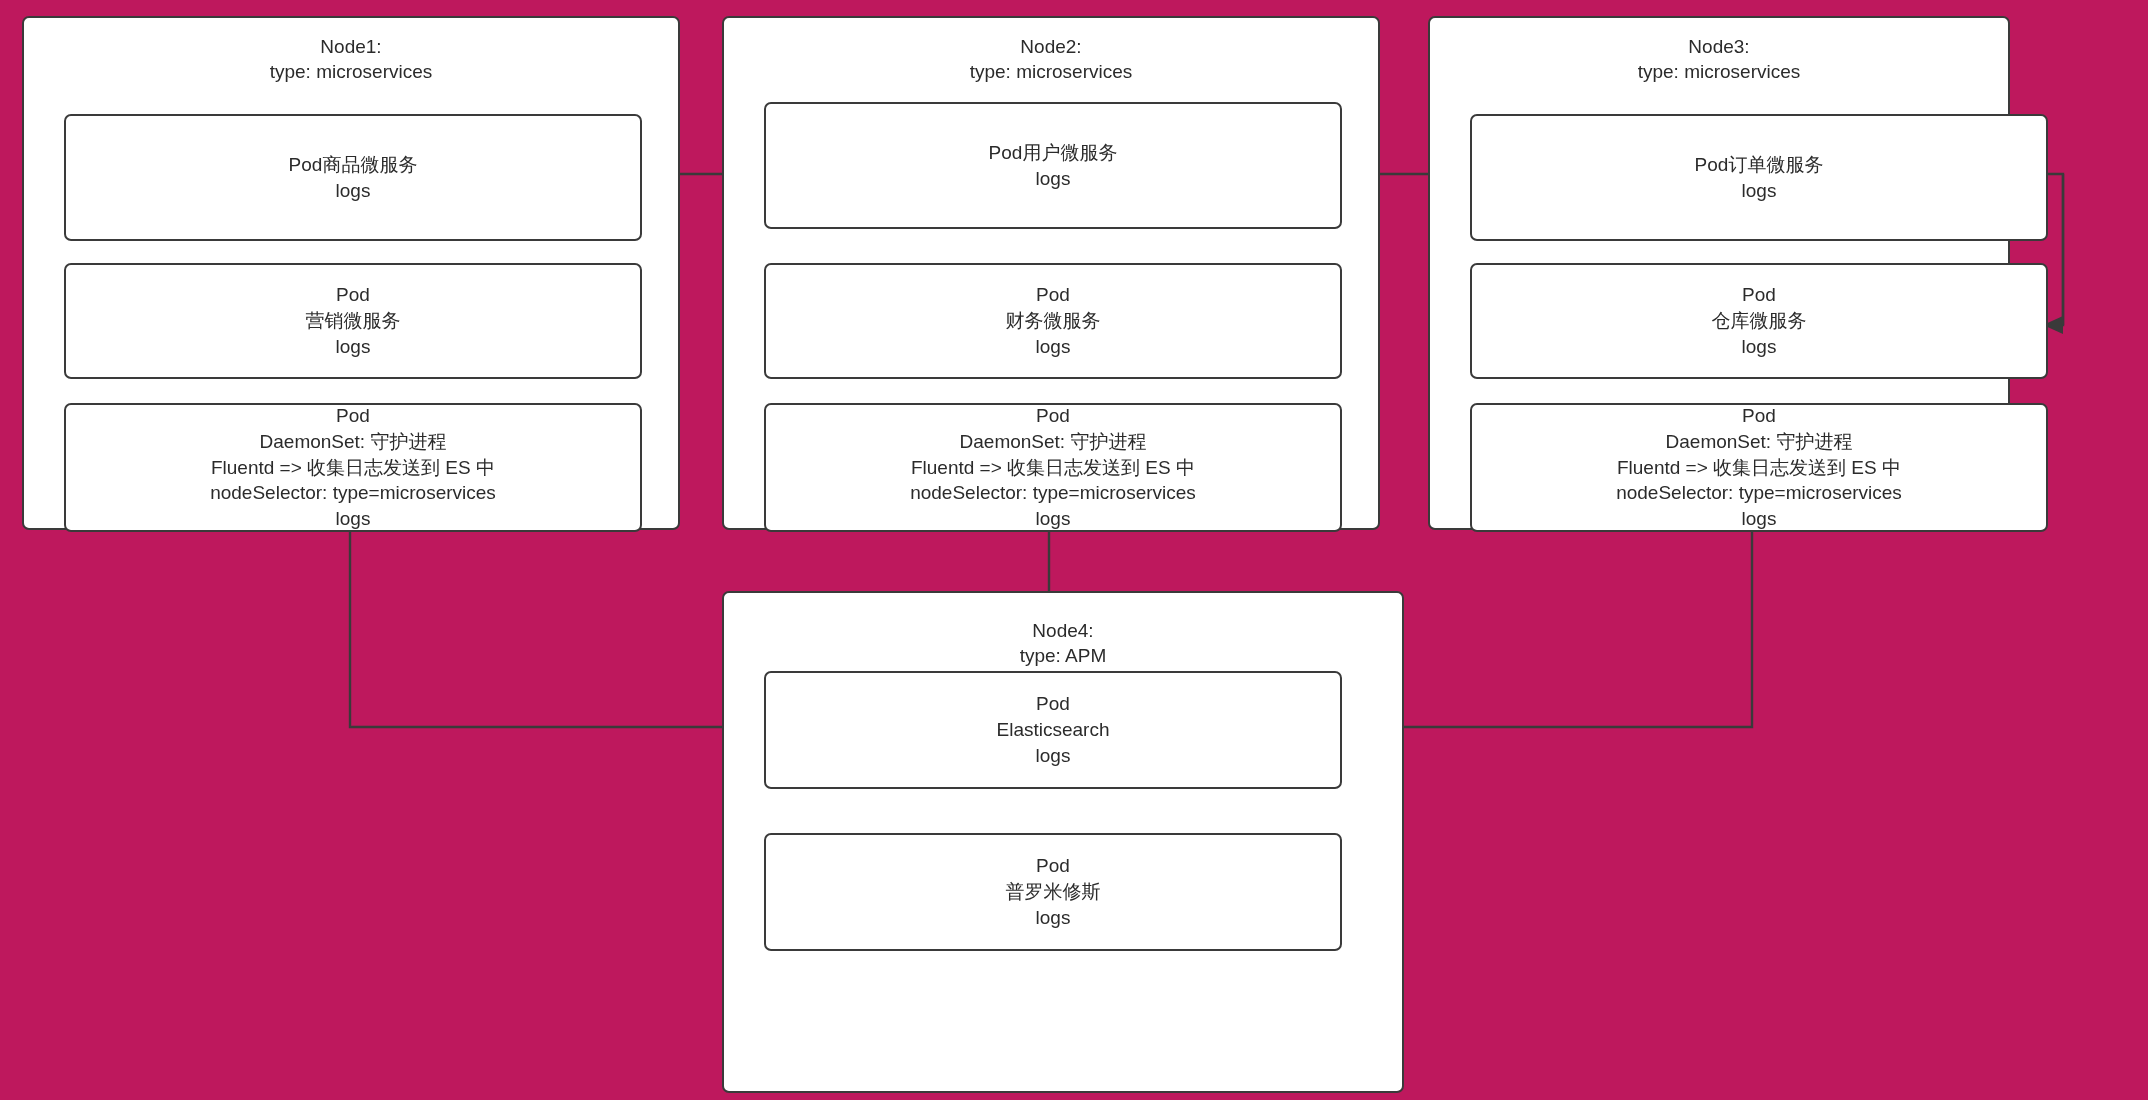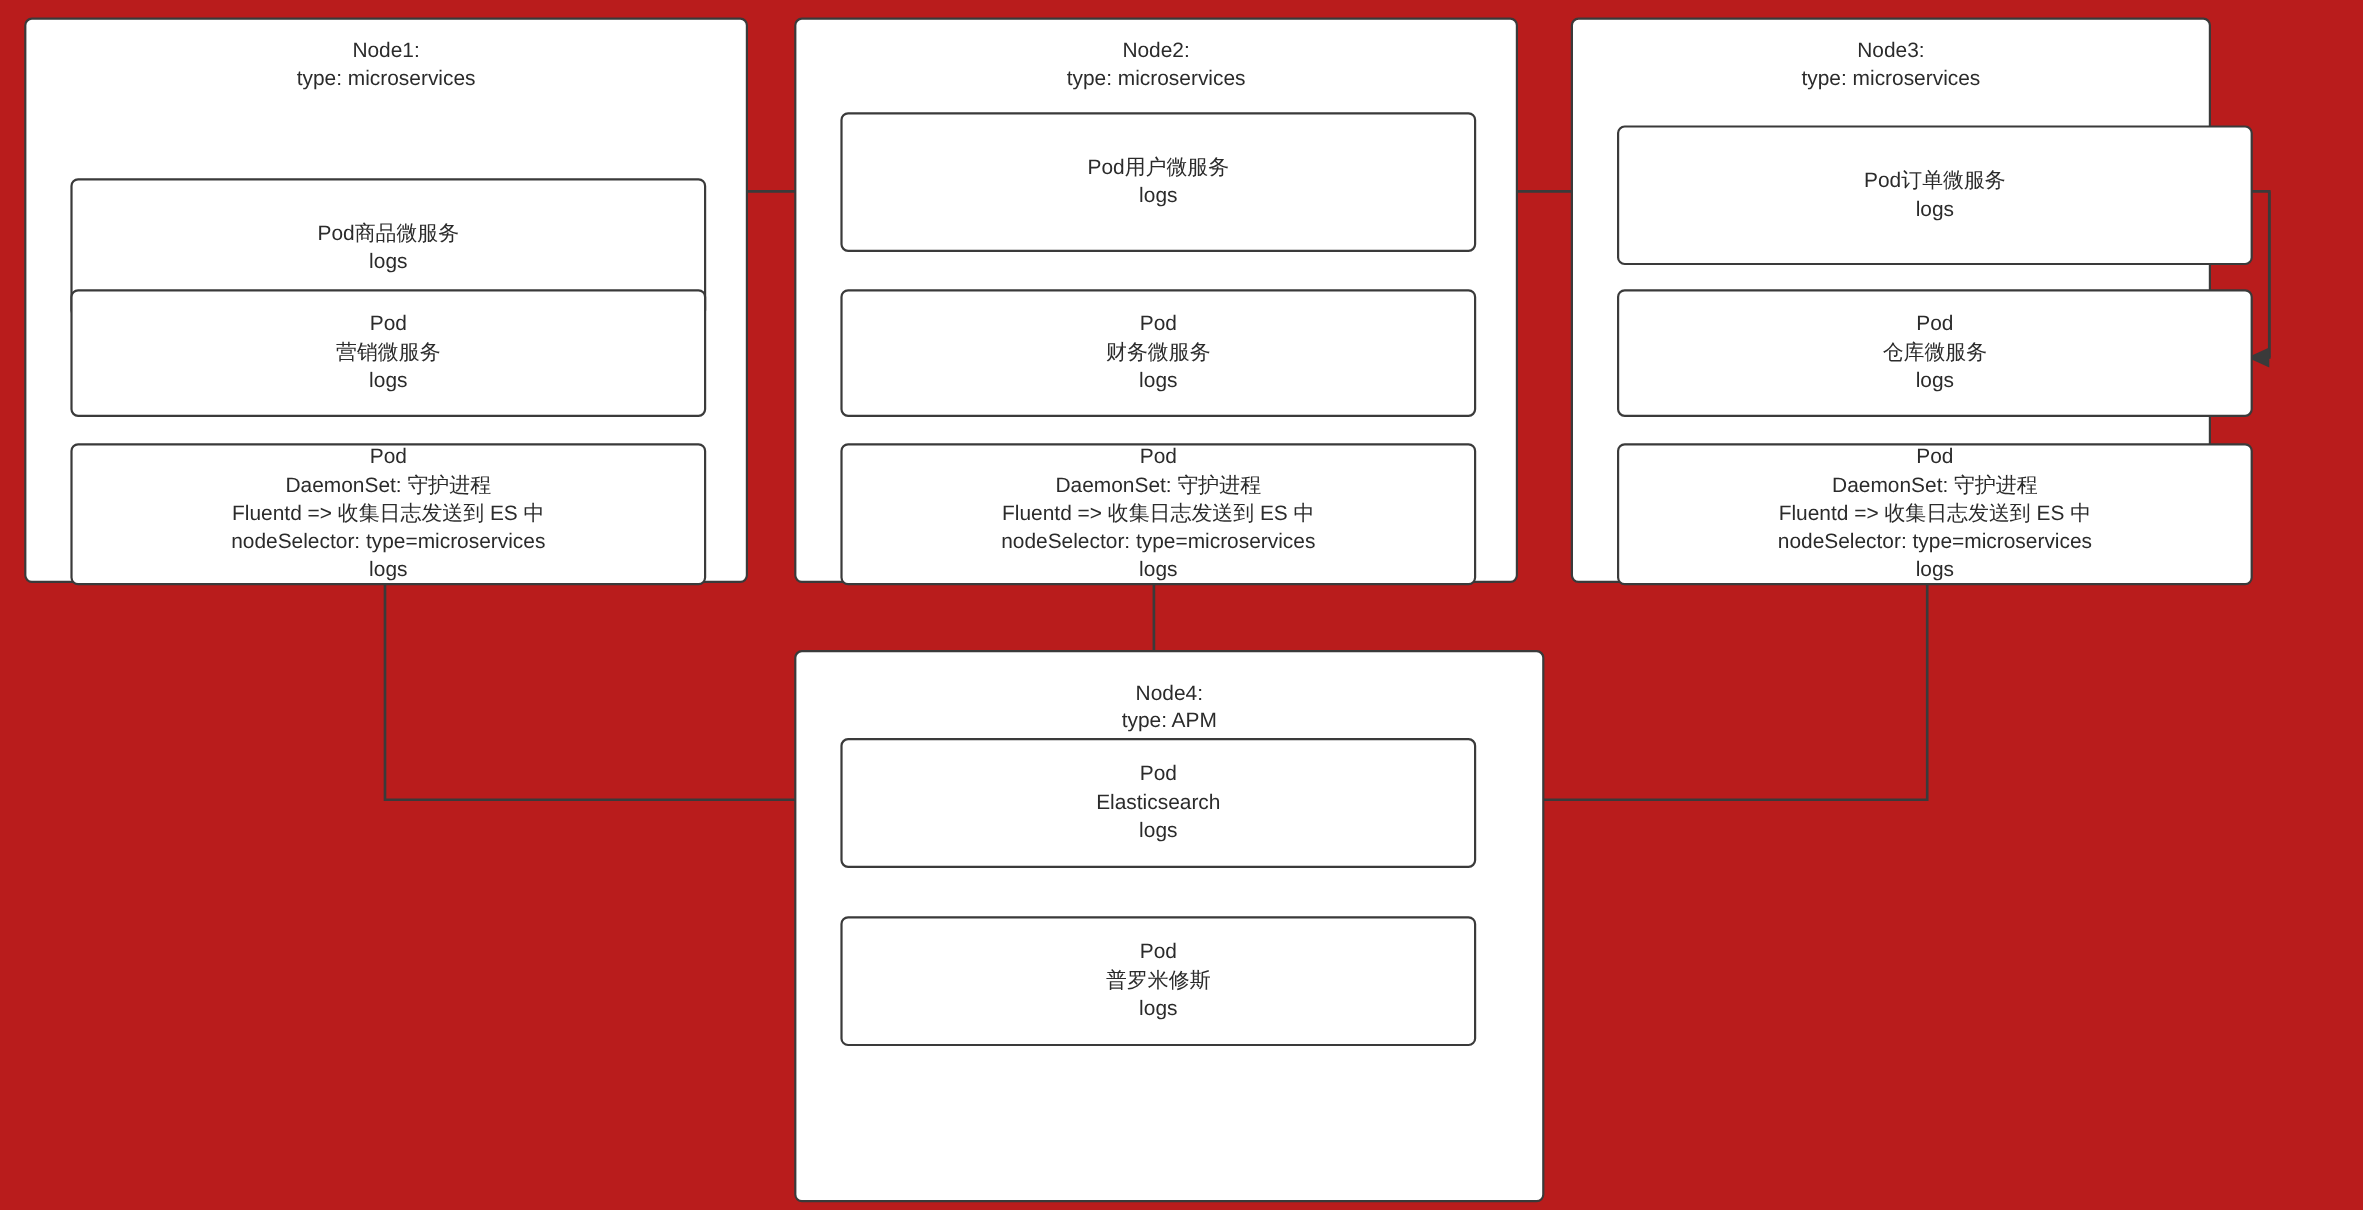--- a/index.html
+++ b/index.html
@@ -7,21 +7,21 @@
     padding: 0;
     background: #ffffff;
   }
   body {
     font-family: "Liberation Sans", "DejaVu Sans", sans-serif;
   }
   #canvas {
     position: relative;
     width: 2148px;
     height: 1100px;
-    background: #b91c1c;
+    background: #be185d;
     overflow: hidden;
   }
   .node-box {
     position: absolute;
     box-sizing: border-box;
     border: 2px solid #3a3a3a;
     border-radius: 7px;
     background: #ffffff;
   }
   .node-title {
@@ -107,21 +107,21 @@
 
     <g>
       <path d="M 1752 530 L 1752 727 L 1345 727"></path>
       <polygon points="1335,727 1355,718 1355,736"></polygon>
     </g>
   </svg>
 
   <div class="node-box" style="left:22px; top:16px; width:658px; height:514px;">
     <div class="node-title" style="top:16px;">Node1:
 type: microservices</div>
-    <div class="pod-box" style="left:40px; top:96px; width:578px; height:127px;margin-top:48px;">
+    <div class="pod-box" style="left:40px; top:96px; width:578px; height:127px;">
       <div class="pod-text">Pod商品微服务
 logs</div>
     </div>
     <div class="pod-box" style="left:40px; top:245px; width:578px; height:116px;">
       <div class="pod-text">Pod
 营销微服务
 logs</div>
     </div>
     <div class="pod-box" style="left:40px; top:385px; width:578px; height:129px;">
       <div class="pod-text">Pod

